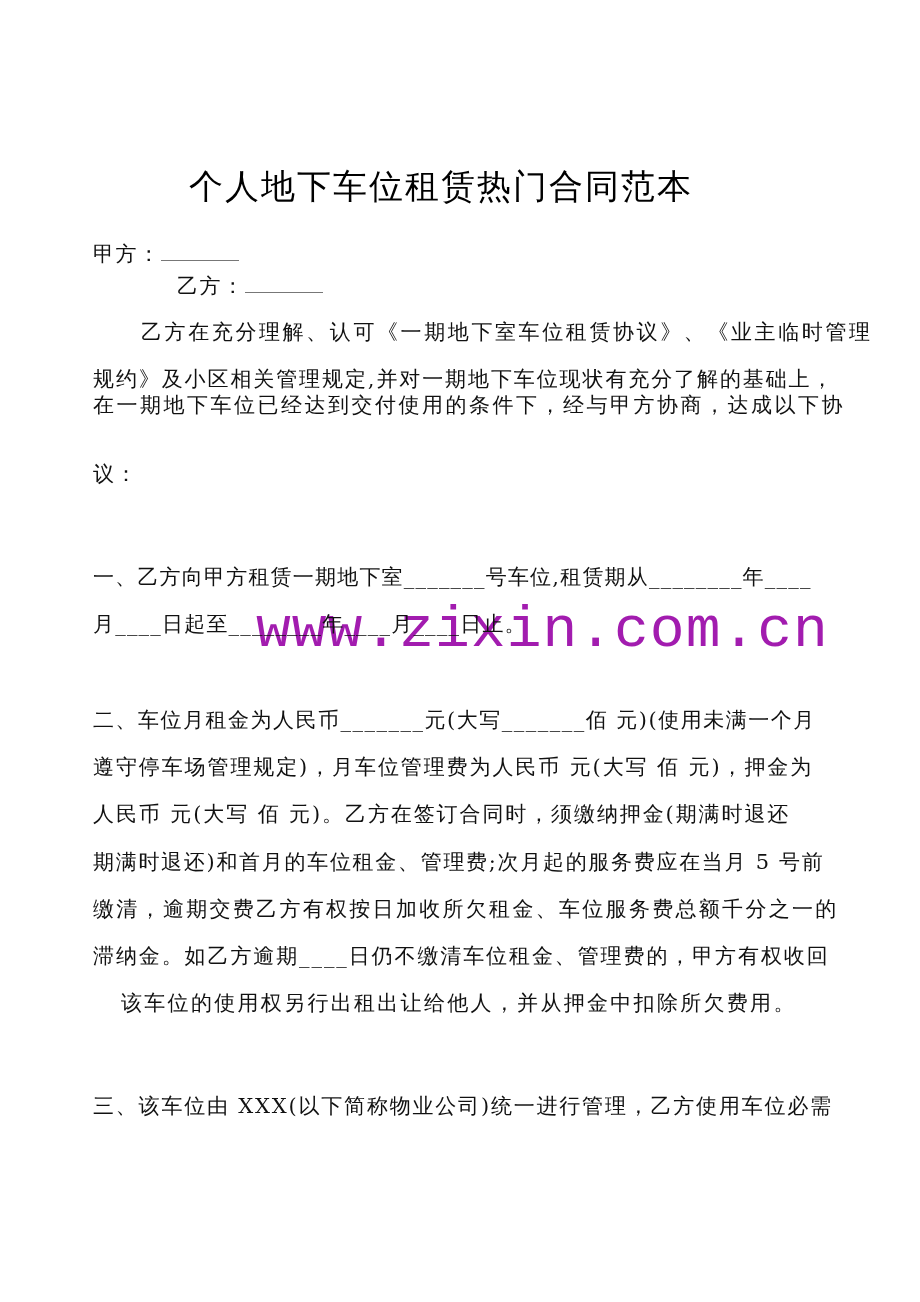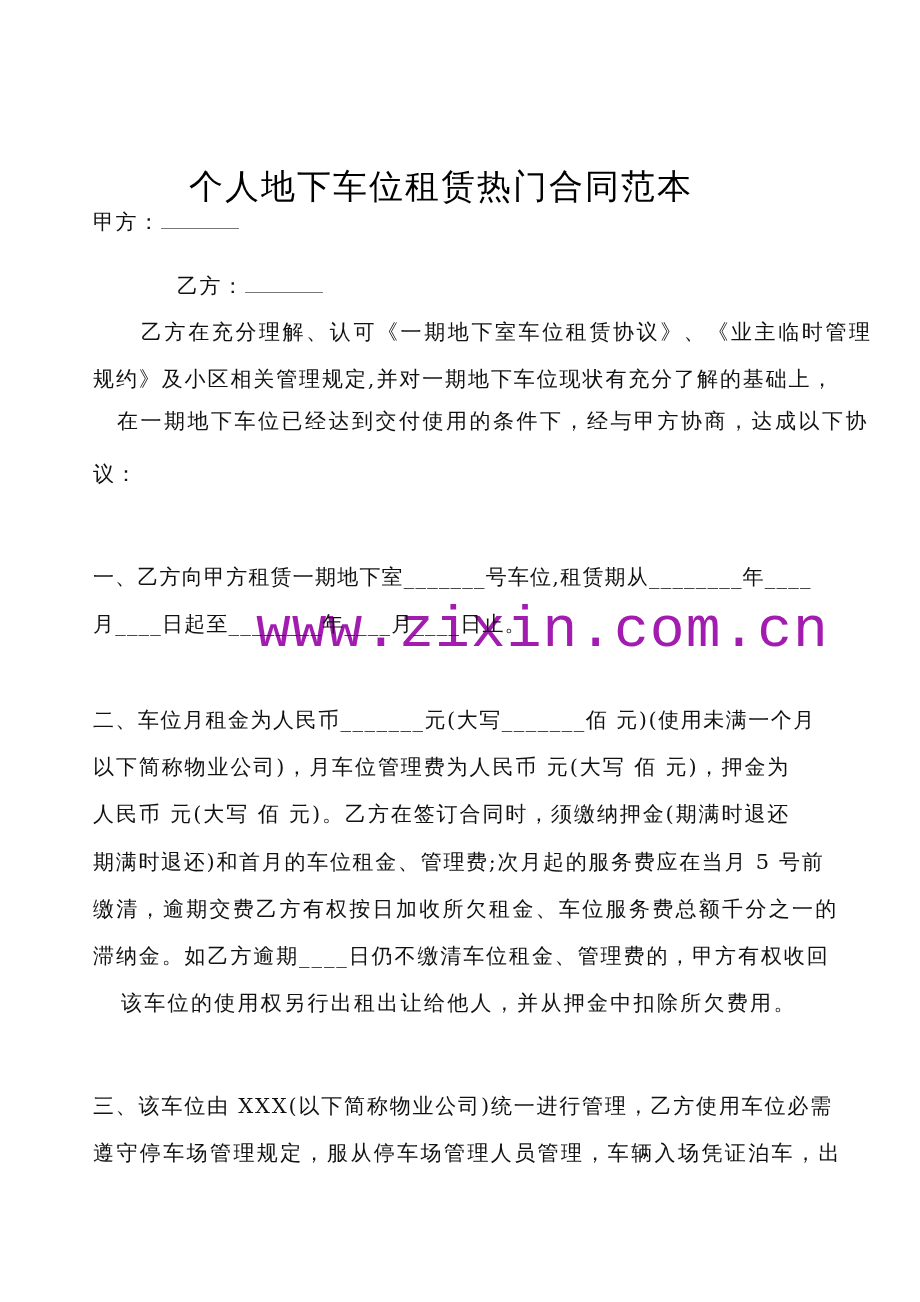--- a/index.html
+++ b/index.html
@@ -16,40 +16,39 @@
 </style>
 </head>
 <body>
 
 <div class="page">
 
   <div class="watermark">www.zixin.com.cn</div>
 
   <div class="title">个人地下车位租赁热门合同范本</div>
 
-  <div class="line" style="top:208px;">
+  <div class="line" style="top:240px;">
     <span>甲方：</span><span class="blank" style="width:78px"></span>
   </div>
 
   <div class="line" style="top:272px; left:141px;margin-left:36px;">
     <span>乙方：</span><span class="blank" style="width:78px"></span>
   </div>
 
   <div class="line" style="top:365px; letter-spacing:1.9px;">规约》及小区相关管理规定,并对一期地下车位现状有充分了解的基础上，</div>
   <div class="line" style="top:318px; left:141px; letter-spacing:2.6px;">乙方在充分理解、认可《一期地下室车位租赁协议》、《业主临时管理</div>
-  <div class="line" style="top:407px; letter-spacing:2.5px;margin-left:24px;">在一期地下车位已经达到交付使用的条件下，经与甲方协商，达成以下协</div>
+  <div class="line" style="top:391px; letter-spacing:2.5px;">在一期地下车位已经达到交付使用的条件下，经与甲方协商，达成以下协</div>
   <div class="line" style="top:460px;">议：</div>
 
   <div class="line" style="top:563px; letter-spacing:1.2px;">一、乙方向甲方租赁一期地下室_______号车位,租赁期从________年____</div>
   <div class="line" style="top:706px; letter-spacing:1.5px;">二、车位月租金为人民币_______元(大写_______佰 元)(使用未满一个月</div>
 
   <div class="line" style="top:610px; letter-spacing:1.2px;">月____日起至________年____月____日止。</div>
-  <div class="line" style="top:753px; letter-spacing:1.9px;">以下简称物业公司)，月车位管理费为人民币 元(大写 佰 元)，押金为</div>
+  <div class="line" style="top:753px; letter-spacing:1.9px;">遵守停车场管理规定)，月车位管理费为人民币 元(大写 佰 元)，押金为</div>
   <div class="line" style="top:800px; letter-spacing:1.9px;">人民币 元(大写 佰 元)。乙方在签订合同时，须缴纳押金(期满时退还</div>
   <div class="line" style="top:848px; letter-spacing:1.7px;">期满时退还)和首月的车位租金、管理费;次月起的服务费应在当月 5 号前</div>
   <div class="line" style="top:895px; letter-spacing:2.3px;">缴清，逾期交费乙方有权按日加收所欠租金、车位服务费总额千分之一的</div>
   <div class="line" style="top:942px; letter-spacing:1.9px;">滞纳金。如乙方逾期____日仍不缴清车位租金、管理费的，甲方有权收回</div>
   <div class="line" style="top:989px; letter-spacing:2.3px;margin-left:28px;">该车位的使用权另行出租出让给他人，并从押金中扣除所欠费用。</div>
 
   <div class="line" style="top:1092px; letter-spacing:1.8px;">三、该车位由 XXX(以下简称物业公司)统一进行管理，乙方使用车位必需</div>
-  <div class="line" style="top:1139px; letter-spacing:2.4px;">遵守停车场管理规定，服从停车场管理人员管理，车辆入场凭证泊车，出</div>
 
 </div>
 
 </body></html>

